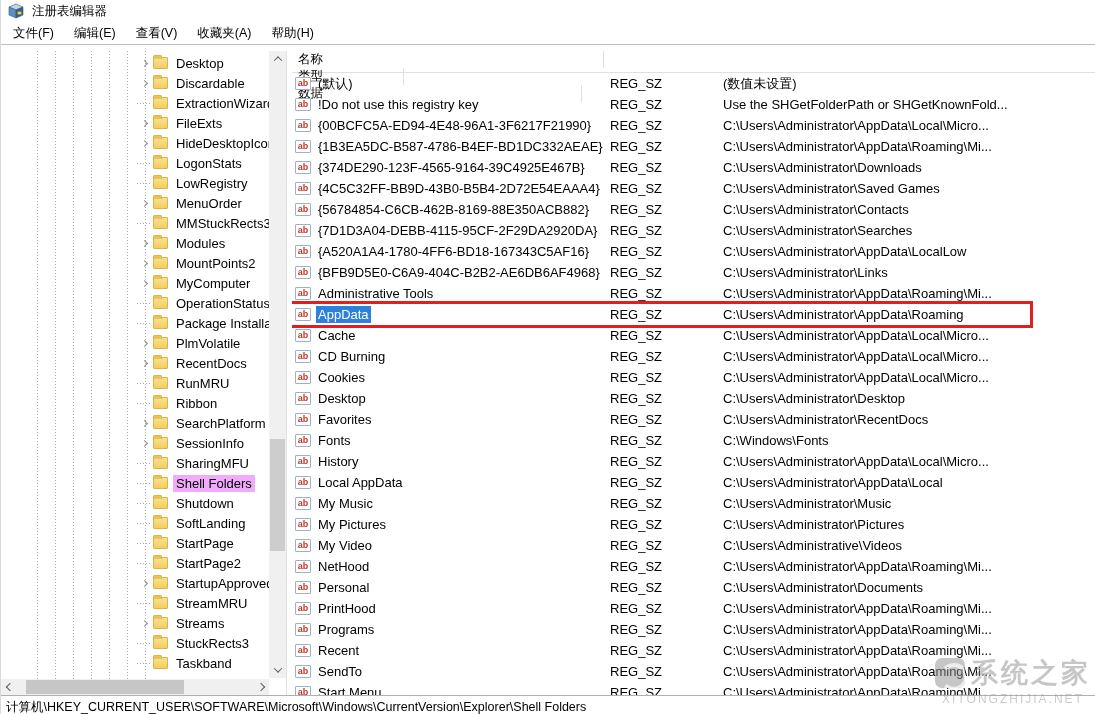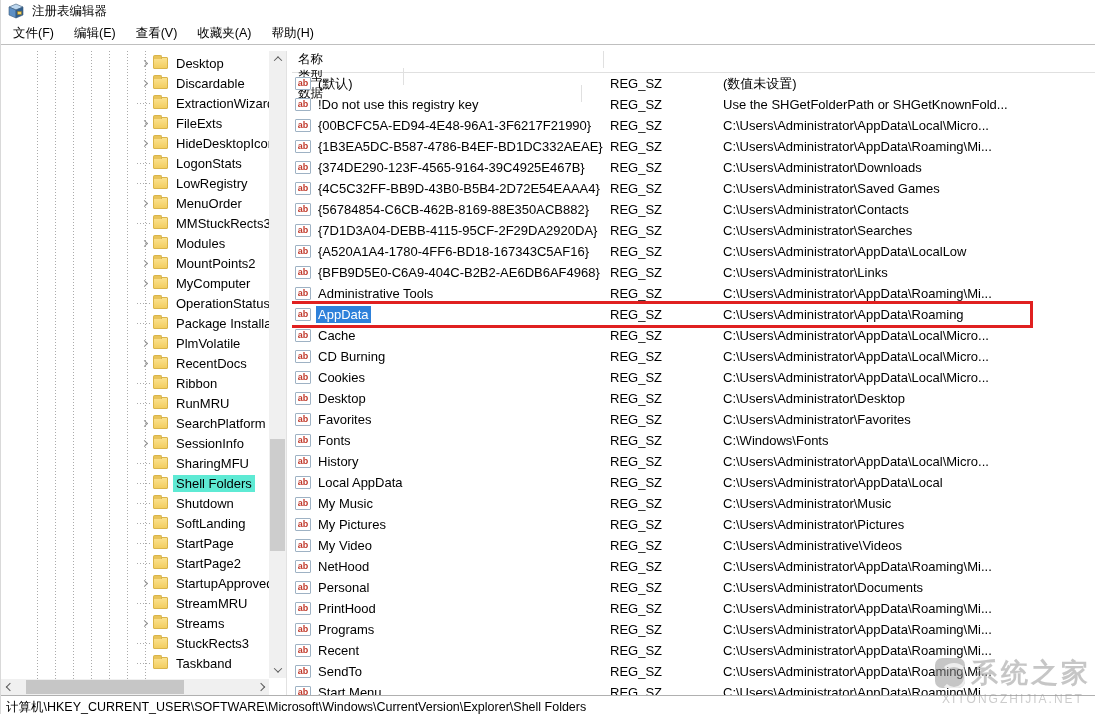--- a/index.html
+++ b/index.html
@@ -37,21 +37,21 @@
                 border-top: 1px solid #8f8f8f; border-right: 1px solid #8f8f8f;
                 transform: rotate(45deg); }
   .stub { width: 14px; height: 1px; flex: 0 0 auto;
           background-image: repeating-linear-gradient(to right,#ababab 0 1px,transparent 1px 3px); }
   .folder { position: relative; width: 15px; height: 12px; margin: 0 5px 0 2px; flex: 0 0 auto;
             background: linear-gradient(#fbe290,#f2cd60); border: 1px solid #d9b44a; border-radius: 1px; }
   .folder::before { content:""; position: absolute; top: -3px; left: -1px; width: 7px; height: 3px;
                     background: #e9c45a; border: 1px solid #d9b44a; border-bottom: none;
                     border-radius: 2px 2px 0 0; }
   .tlabel { font-size: 13px; padding: 1px 3px; }
-  .tree-item.selected .tlabel { background: #5eead4; }
+  .tree-item.selected .tlabel { background: #f0abfc; }
 
   
   .vscroll { position: absolute; top: 0; right: 0; width: 17px; height: 627px;
              background: #f0f0f0; }
   .hscroll { position: absolute; left: 0; bottom: 0; height: 16px; width: 268px;
              background: #f0f0f0; display: flex; align-items: center; }
   .sb-btn { width: 17px; height: 16px; display: flex; align-items: center; justify-content: center; flex: 0 0 auto; }
   .sb-btn i { display: block; width: 6px; height: 6px; border-top: 1.4px solid #5a5a5a; border-right: 1.4px solid #5a5a5a; }
   .sb-up i   { transform: rotate(-45deg) translate(-1px,1px); }
   .sb-down i { transform: rotate(135deg) translate(-1px,1px); }
@@ -228,26 +228,26 @@
           <div class="tree-item">
             <span class="expander">
               <i></i>
             </span>
             <span class="folder"></span>
             <span class="tlabel">RecentDocs</span>
           </div>
           <div class="tree-item">
             <span class="stub"></span>
             <span class="folder"></span>
+            <span class="tlabel">RunMRU</span>
+          </div>
+          <div class="tree-item">
+            <span class="stub"></span>
+            <span class="folder"></span>
             <span class="tlabel">Ribbon</span>
-          </div>
-          <div class="tree-item">
-            <span class="stub"></span>
-            <span class="folder"></span>
-            <span class="tlabel">RunMRU</span>
           </div>
           <div class="tree-item">
             <span class="expander">
               <i></i>
             </span>
             <span class="folder"></span>
             <span class="tlabel">SearchPlatform</span>
           </div>
           <div class="tree-item">
             <span class="expander">
@@ -473,21 +473,21 @@
             </div>
             <div class="cell c-type">REG_SZ</div>
             <div class="cell c-data">C:\Users\Administrator\Desktop</div>
           </div>
           <div class="list-row">
             <div class="cell c-name">
               <span class="ab-icon" style="color: rgb(192, 57, 43);">ab</span>
               <span class="vname">Favorites</span>
             </div>
             <div class="cell c-type">REG_SZ</div>
-            <div class="cell c-data">C:\Users\Administrator\Favorites</div>
+            <div class="cell c-data">C:\Users\Administrator\RecentDocs</div>
           </div>
           <div class="list-row">
             <div class="cell c-name">
               <span class="ab-icon" style="color: rgb(192, 57, 43);">ab</span>
               <span class="vname">Fonts</span>
             </div>
             <div class="cell c-type">REG_SZ</div>
             <div class="cell c-data">C:\Windows\Fonts</div>
           </div>
           <div class="list-row">

